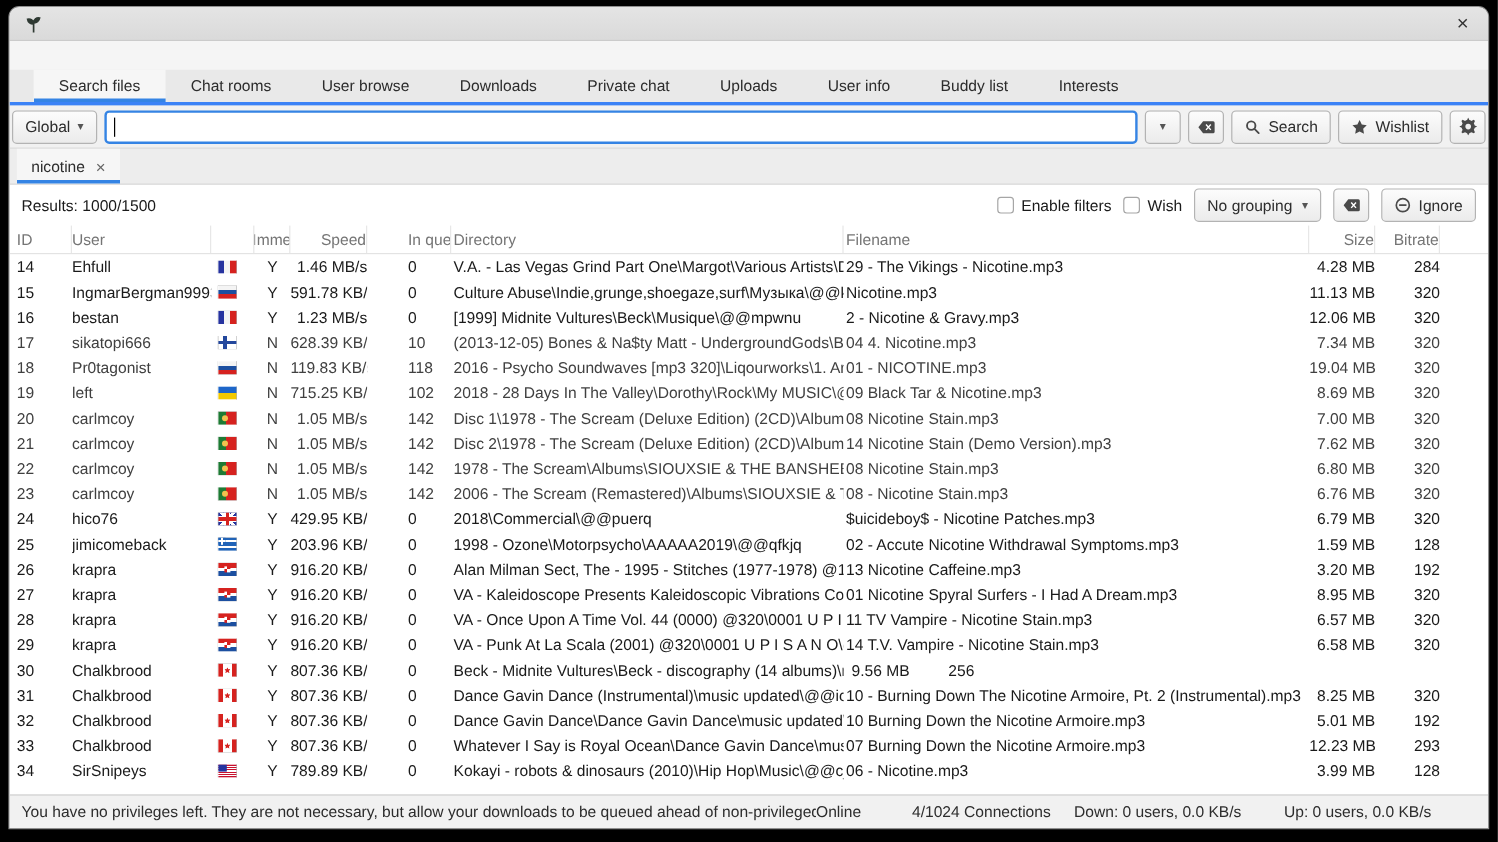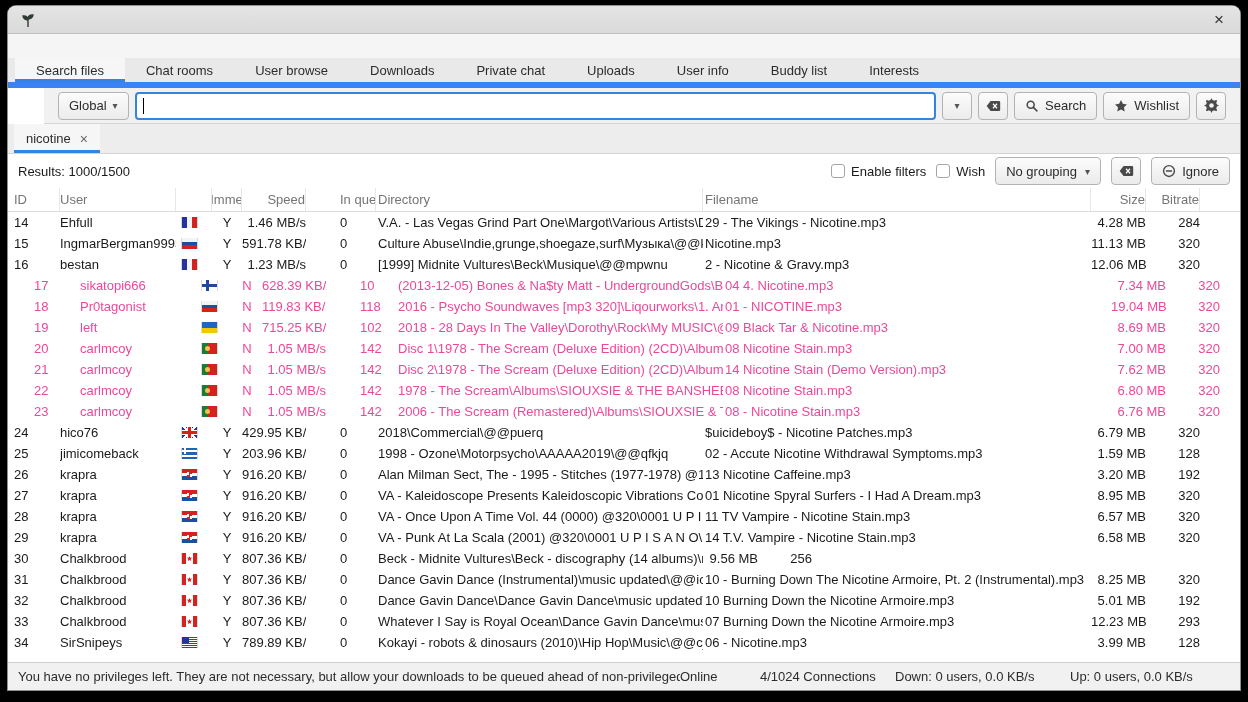--- a/index.html
+++ b/index.html
@@ -16,27 +16,27 @@
   .titlebar .title { position:absolute; left:0; right:0; text-align:center; font-weight:bold; color:#2d2d2d; }
   .app-icon { width:16px; height:16px; margin-left:12px; z-index:1; }
   .win-close { position:absolute; right:8px; top:0; height:28px; width:26px; display:flex;
                align-items:center; justify-content:center; font-size:17px; color:#333; cursor:default; }
 
   
   .menubar { height:24px; flex:none; background:#f5f5f5; display:flex; align-items:center; padding-left:7px; }
   .menu-item { padding:0 9px; line-height:24px; color:#141414; }
 
   
-  .tabbar { height:30px; flex:none; background:#e9e9e9; border-bottom:6px solid #3b82f6; display:flex; padding-left:7px; }
+  .tabbar { height:30px; flex:none; background:#e9e9e9; border-bottom:3px solid #3b82f6; display:flex; padding-left:20px; }
   .tab { padding:0 21px; display:flex; align-items:center; color:#2c2c2c; }
   .tab.active { background:#f6f6f6; box-shadow:inset 0 -3px 0 #3584e4; }
 
   
   .toolbar { height:36px; flex:none; background:#f1f1f1; border-bottom:1px solid #d6d6d6;
-             display:flex; align-items:center; padding:0 14px; gap:6px;margin-left:36px; }
+             display:flex; align-items:center; padding:0 2px; gap:6px; }
   .btn { height:28px; border:1px solid #b3b3b3; border-radius:4px; background:linear-gradient(#fcfcfc,#ebebeb);
          display:flex; align-items:center; justify-content:center; gap:6px; padding:0 10px; color:#2c2c2c; flex:none; }
   .btn .arrow { font-size:10px; color:#555; }
   .entry { flex:1; height:28px; background:#fff; border:2px solid #3584e4; border-radius:4px;
            display:flex; align-items:center; padding-left:6px; }
   .caret { width:1px; height:16px; background:#000; }
   .icon-btn { width:30px; padding:0; }
 
   
   .subtabbar { height:30px; flex:none; background:#ededed; border-bottom:1px solid #d4d4d4; display:flex; padding-left:6px; }
@@ -49,21 +49,21 @@
   .resultsbar .spacer { flex:1; }
   .checkbox { width:14px; height:14px; border:1px solid #a6a6a6; border-radius:3px; background:#fff; flex:none; }
   .check-wrap { display:flex; align-items:center; gap:6px; color:#1a1a1a; }
 
   
   .thead { height:24px; flex:none; display:flex; align-items:flex-end; background:#fff;
            border-bottom:1px solid #dcdcdc; color:#757575; }
   .thead .c { height:100%; display:flex; align-items:center; border-right:1px solid #e7e7e7; }
   .rows { flex:1; overflow:hidden; background:#fff; }
   .row { height:21px; display:flex; align-items:center; }
-  .row.dimmed { color:#ec4899;justify-content:center; }
+  .row.dimmed { color:#404040; }
   .c { overflow:hidden; white-space:nowrap; flex:none; }
   .c-id      { width:52px;  padding-left:6px; }
   .c-user    { width:116px; }
   .c-flag    { width:36px;  padding-left:6px; display:flex; align-items:center; }
   .c-imm     { width:30px;  text-align:center; }
   .c-speed   { width:64px;  text-align:right; }
   .c-queue   { width:70px;  padding-left:34px; }
   .c-dir     { width:327px; padding-left:2px; }
   .c-file    { width:388px; padding-left:2px; }
   .c-size    { width:55px;  text-align:right; }

